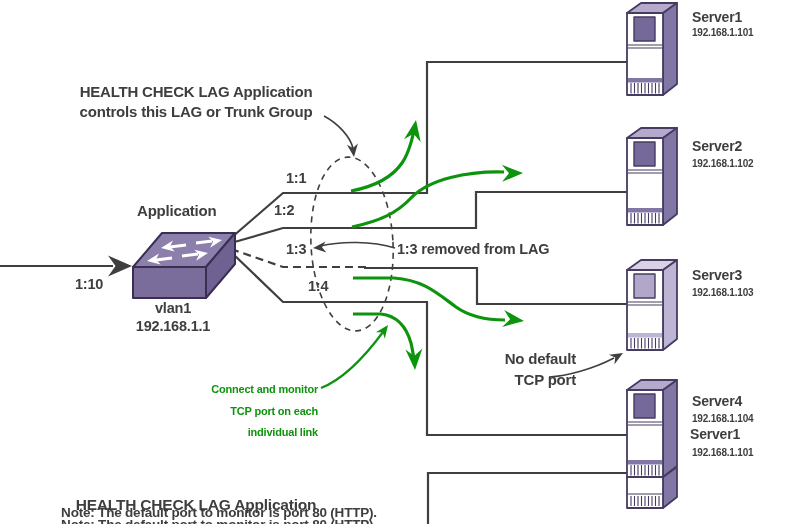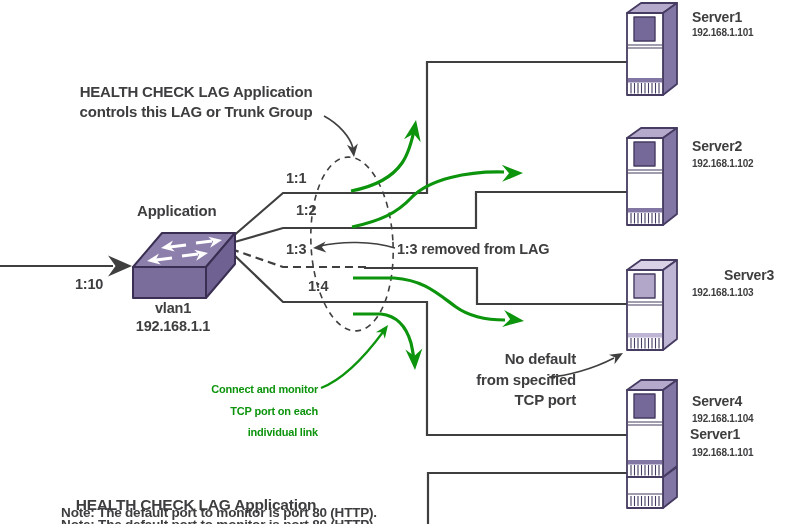--- a/index.html
+++ b/index.html
@@ -134,40 +134,39 @@
   </div>
 
   <div class="lbl" style="left:137px;top:202px;font-size:15px;">Application</div>
   <div class="lbl port" style="left:58px;top:276px;margin-left:17px;">1:10</div>
   <div class="lbl center" style="left:113px;top:299px;width:120px;font-size:14.5px;line-height:18px;">
     <div>vlan1</div>
     <div>192.168.1.1</div>
   </div>
 
   <div class="lbl port" style="left:286px;top:170px;">1:1</div>
-  <div class="lbl port" style="left:296px;top:202px;">1:2</div>
+  <div class="lbl port" style="left:274px;top:202px;">1:2</div>
   <div class="lbl port" style="left:286px;top:241px;">1:3</div>
   <div class="lbl port" style="left:296px;top:278px;margin-left:12px;">1:4</div>
 
   <div class="lbl" style="left:397px;top:241px;font-size:14.5px;">1:3 removed from LAG</div>
 
   <div class="lbl srvname" style="left:692px;top:9px;">Server1</div>
   <div class="lbl srvip" style="left:692px;top:27px;">192.168.1.101</div>
   <div class="lbl srvname" style="left:692px;top:138px;">Server2</div>
   <div class="lbl srvip" style="left:692px;top:158px;">192.168.1.102</div>
-  <div class="lbl srvname" style="left:692px;top:267px;margin-left:32px;">Server3</div>
+  <div class="lbl srvname" style="left:692px;top:267px;">Server3</div>
   <div class="lbl srvip" style="left:692px;top:287px;">192.168.1.103</div>
   <div class="lbl srvname" style="left:692px;top:393px;">Server4</div>
   <div class="lbl srvip" style="left:692px;top:413px;">192.168.1.104</div>
   <div class="lbl srvname" style="left:690px;top:426px;">Server1</div>
   <div class="lbl srvip" style="left:692px;top:447px;">192.168.1.101</div>
 
   <div class="lbl right" style="left:430px;top:349px;width:146px;font-size:15px;line-height:20.5px;">
     <div>No default</div>
-    <div>from specified</div>
     <div>TCP port</div>
   </div>
 
   <div class="lbl right green" style="left:140px;top:379px;width:178px;font-size:11px;line-height:21.5px;">
     <div>Connect and monitor</div>
     <div>TCP port on each</div>
     <div>individual link</div>
   </div>
 
   <div class="lbl center" style="left:64px;top:496px;width:264px;font-size:15.5px;">HEALTH CHECK LAG Application</div>

